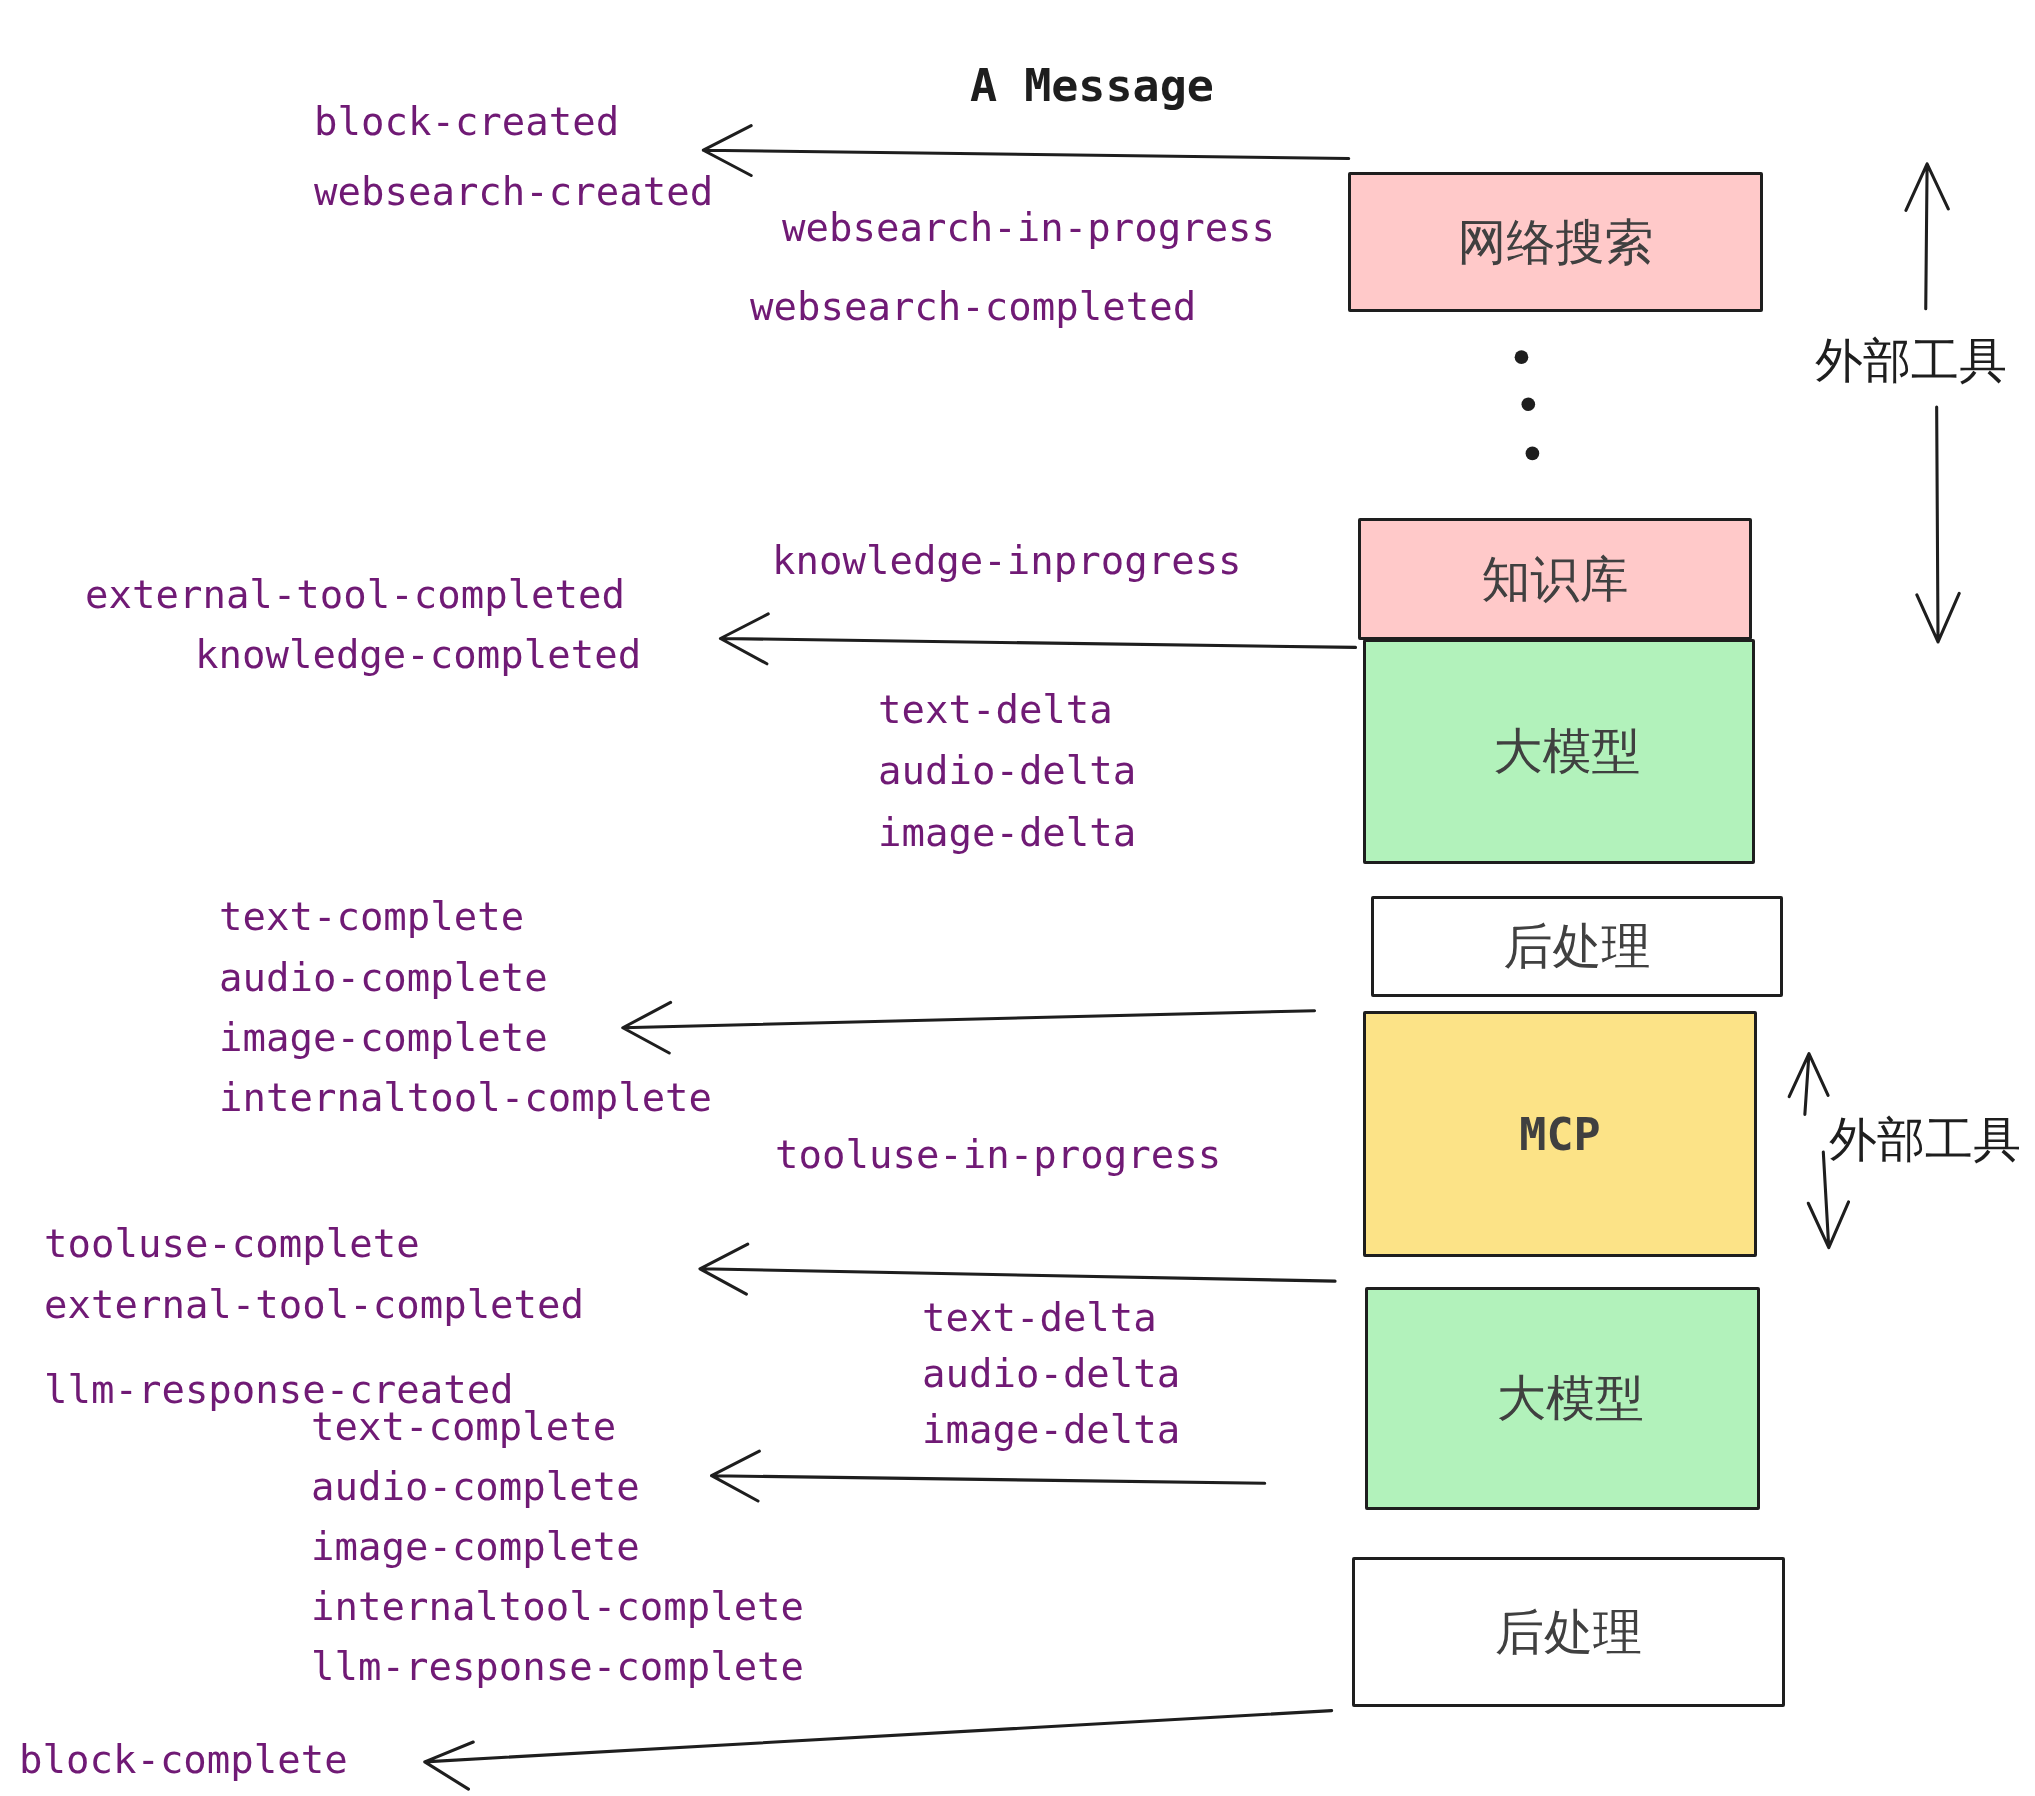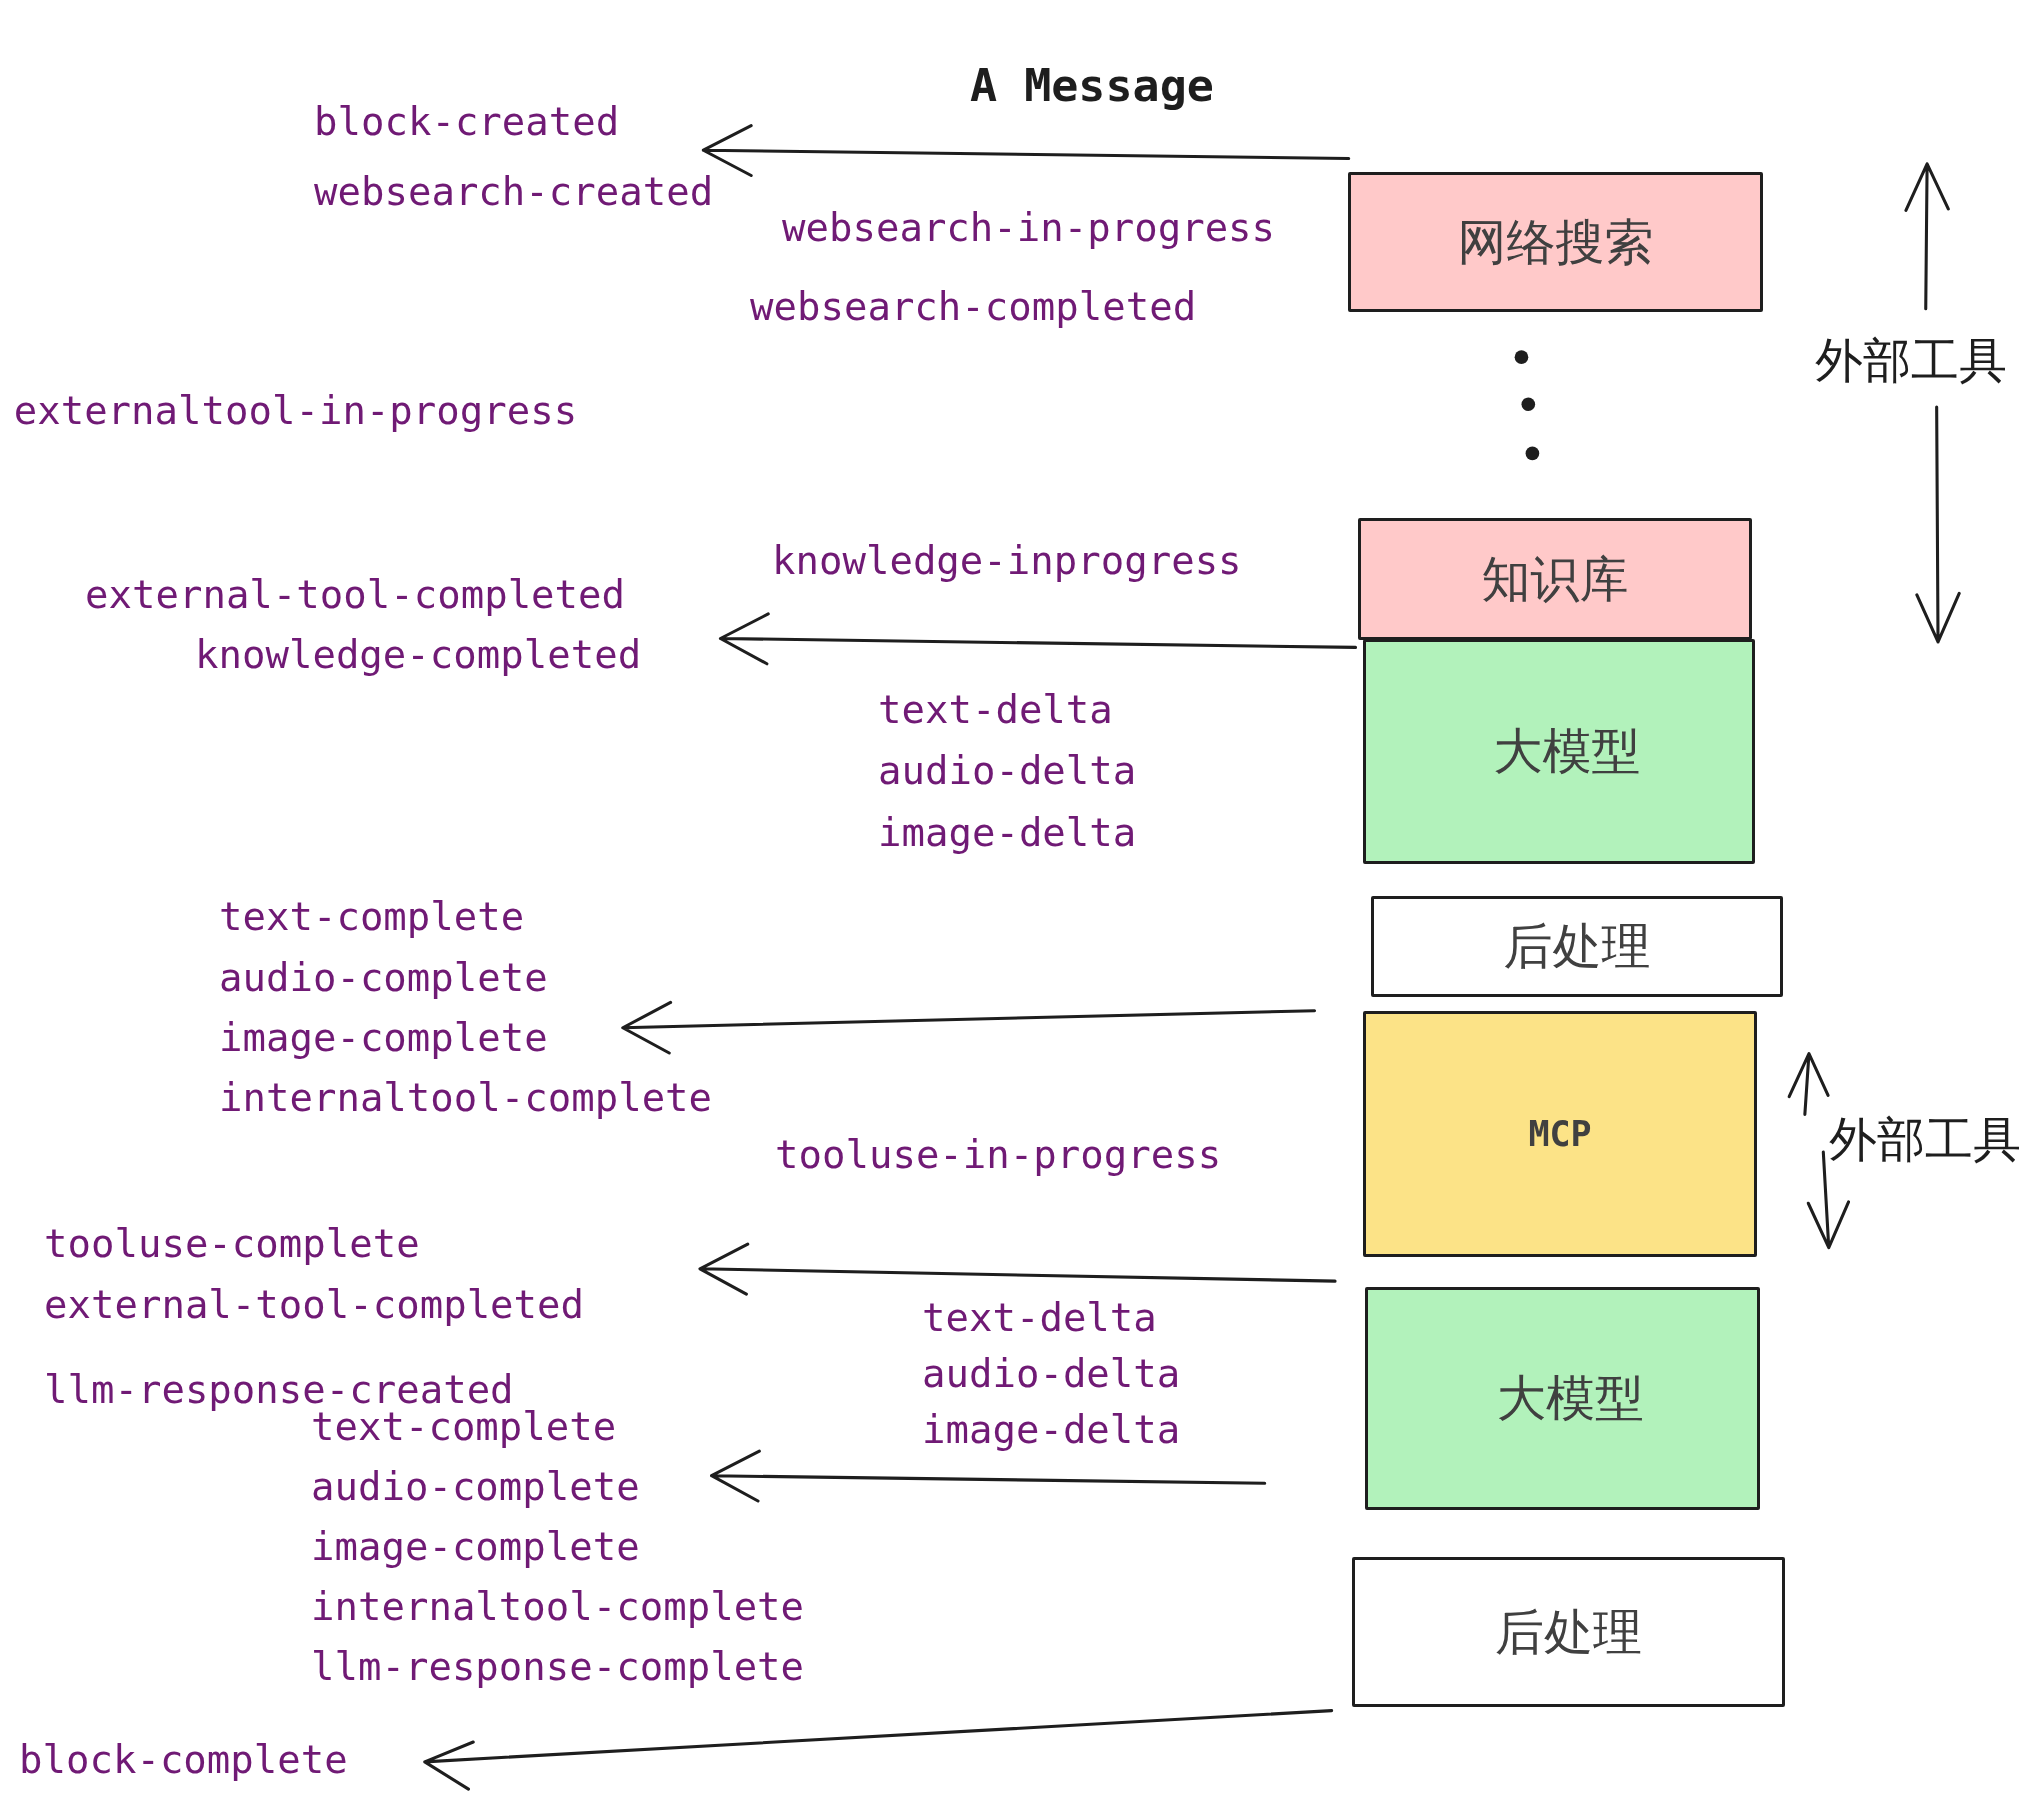--- a/index.html
+++ b/index.html
@@ -5,41 +5,40 @@
   html,body{margin:0;padding:0;background:#ffffff;}
   .stage{position:relative;width:2035px;height:1796px;background:#ffffff;overflow:hidden;
          font-family:"DejaVu Sans","Liberation Sans",sans-serif;color:#1e1e1e;}
   .ev{position:absolute;font-family:"DejaVu Sans Mono","Liberation Mono",monospace;
       font-size:39px;line-height:1;white-space:nowrap;color:#701a75;}
   .title{position:absolute;font-family:"DejaVu Sans Mono","Liberation Mono",monospace;
       font-size:45px;line-height:1;white-space:nowrap;color:#1e1e1e;font-weight:bold;}
   .bx{position:absolute;border:3.4px solid #1e1e1e;border-radius:2px;
       display:flex;align-items:center;justify-content:center;box-sizing:border-box;}
   .bx .lbl{font-size:49px;line-height:1;font-family:"DejaVu Sans","Liberation Sans",sans-serif;color:#404040;}
-  .bx .lbl.mono{font-family:"DejaVu Sans Mono","Liberation Mono",monospace;font-size:35px;font-weight:bold;}
+  .bx .lbl.mono{font-family:"DejaVu Sans Mono","Liberation Mono",monospace;font-size:45px;font-weight:bold;}
   .fill-pink{background:#ffc9c9;}
   .fill-green{background:#b2f2bb;padding-left:16px;}
   .fill-yellow{background:#fce387;}
   .fill-white{background:#ffffff;}
   .side{position:absolute;font-size:48px;line-height:1;white-space:nowrap;color:#1e1e1e;
         font-family:"DejaVu Sans","Liberation Sans",sans-serif;}
   svg.overlay{position:absolute;left:0;top:0;pointer-events:none;}
 </style>
 </head>
 <body>
 
 <div class="stage">
 
   <div class="title" style="left:970px;top:15px;margin-top:48px;">A Message</div>
 
   <div class="ev" style="left:314px;top:102px;">block-created</div>
   <div class="ev" style="left:314px;top:172px;">websearch-created</div>
   <div class="ev" style="left:750px;top:208px;margin-left:32px;">websearch-in-progress</div>
   <div class="ev" style="left:750px;top:287px;">websearch-completed</div>
-  <div class="ev" style="left:13.7px;top:391px;">externaltool-in-progress</div>
   <div class="ev" style="left:772px;top:541px;">knowledge-inprogress</div>
   <div class="ev" style="left:85px;top:575px;">external-tool-completed</div>
   <div class="ev" style="left:195px;top:635px;">knowledge-completed</div>
 
   <div class="ev" style="left:878px;top:690px;">text-delta</div>
   <div class="ev" style="left:878px;top:751px;">audio-delta</div>
   <div class="ev" style="left:878px;top:813px;">image-delta</div>
 
   <div class="ev" style="left:219px;top:897px;">text-complete</div>
   <div class="ev" style="left:219px;top:958px;">audio-complete</div>

